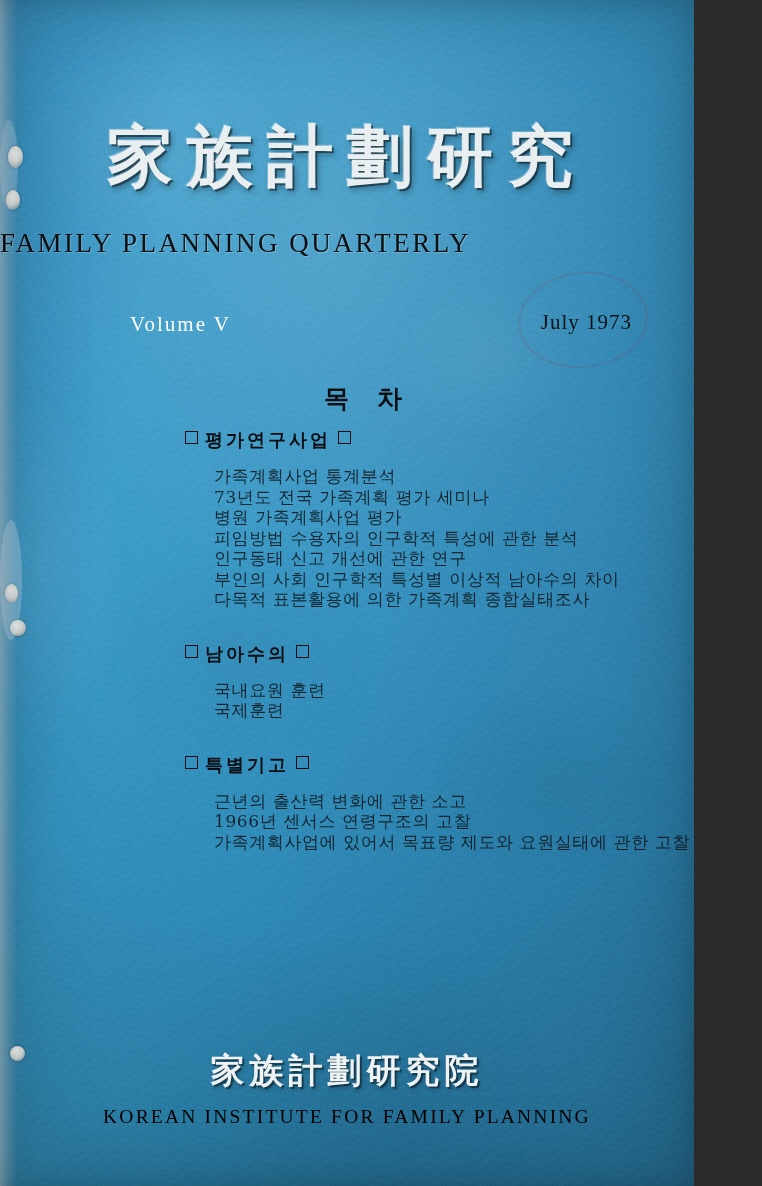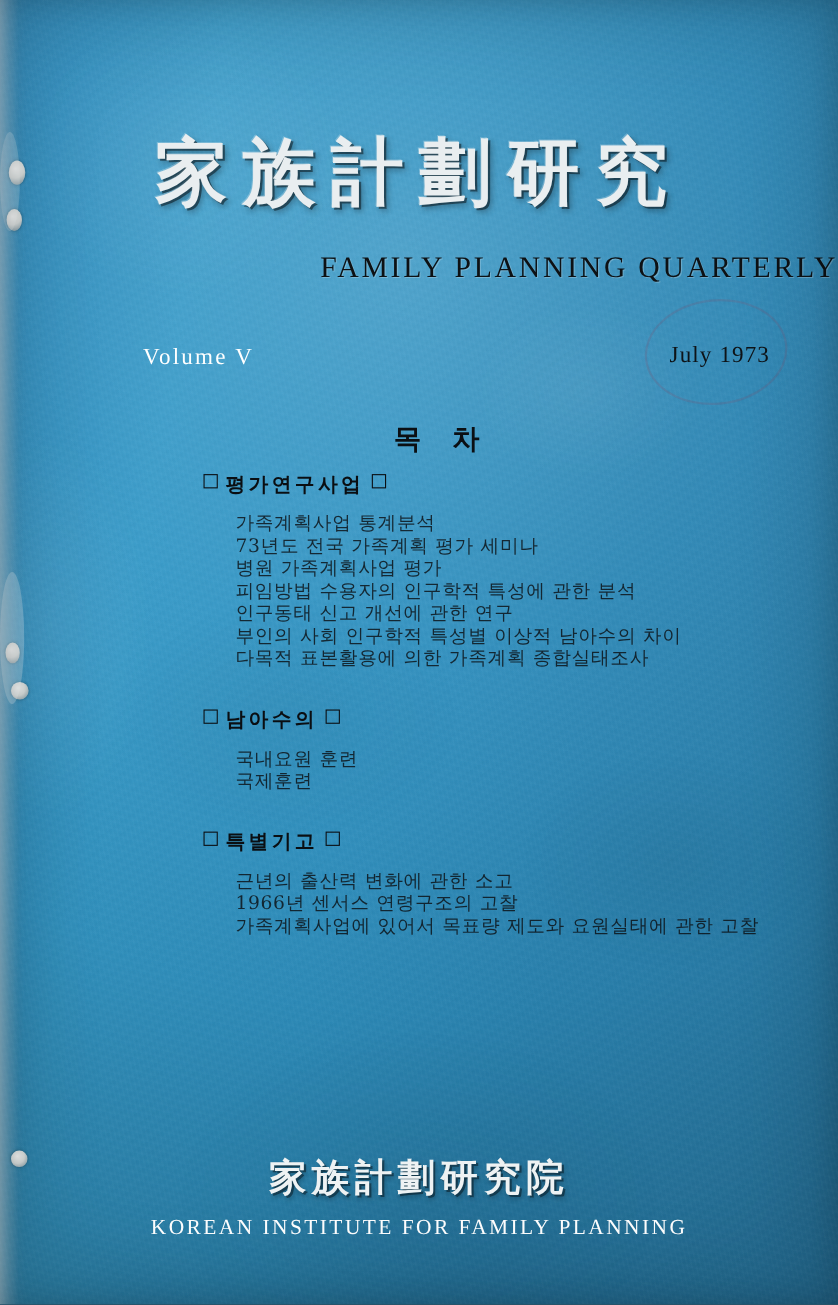--- a/index.html
+++ b/index.html
@@ -2,21 +2,21 @@
 <html><head>
 <meta charset="utf-8">
 <style>
   html, body {
     margin: 0;
     padding: 0;
     background: #2a2a2a;
   }
   .page {
     position: relative;
-    width: 762px;
+    width: 694px;
     height: 1186px;
     overflow: hidden;
     background: #2f8fc0;
     font-family: "Liberation Serif", serif;
   }
   
   .tex-base {
     position: absolute;
     inset: 0;
     background:
@@ -82,21 +82,21 @@
     color: #e9eef0;
     text-shadow:
       2px 2px 0 rgba(0,0,0,0.45),
       -1px -1px 0 rgba(255,255,255,0.25),
       3px 4px 6px rgba(0,0,0,0.30);
   }
   .eng-title {
     position: absolute;
     top: 228px;
     left: 0; right: 0;
-    text-align: right;
+    text-align: left;
     font-family: "Liberation Serif", serif;
     font-size: 27px;
     letter-spacing: 2.5px;
     color: #0d1114;
     text-shadow: 1px 1px 0 rgba(255,255,255,0.22);
   }
   .volume {
     position: absolute;
     top: 312px;
     left: 130px;
@@ -189,21 +189,21 @@
     text-shadow: 2px 2px 0 rgba(0,0,0,0.40), 2px 3px 5px rgba(0,0,0,0.25);
   }
   .pub-eng {
     position: absolute;
     bottom: 58px;
     left: 0; right: 0;
     text-align: center;
     font-family: "Liberation Serif", serif;
     font-size: 19.5px;
     letter-spacing: 2.2px;
-    color: #ffffff;
+    color: #000000;
   }
   .vignette {
     position: absolute;
     inset: 0;
     pointer-events: none;
     box-shadow: inset 0 0 90px rgba(0,0,0,0.22), inset 0 0 26px rgba(0,0,0,0.14);
   }
 </style>
 </head>
 <body>

